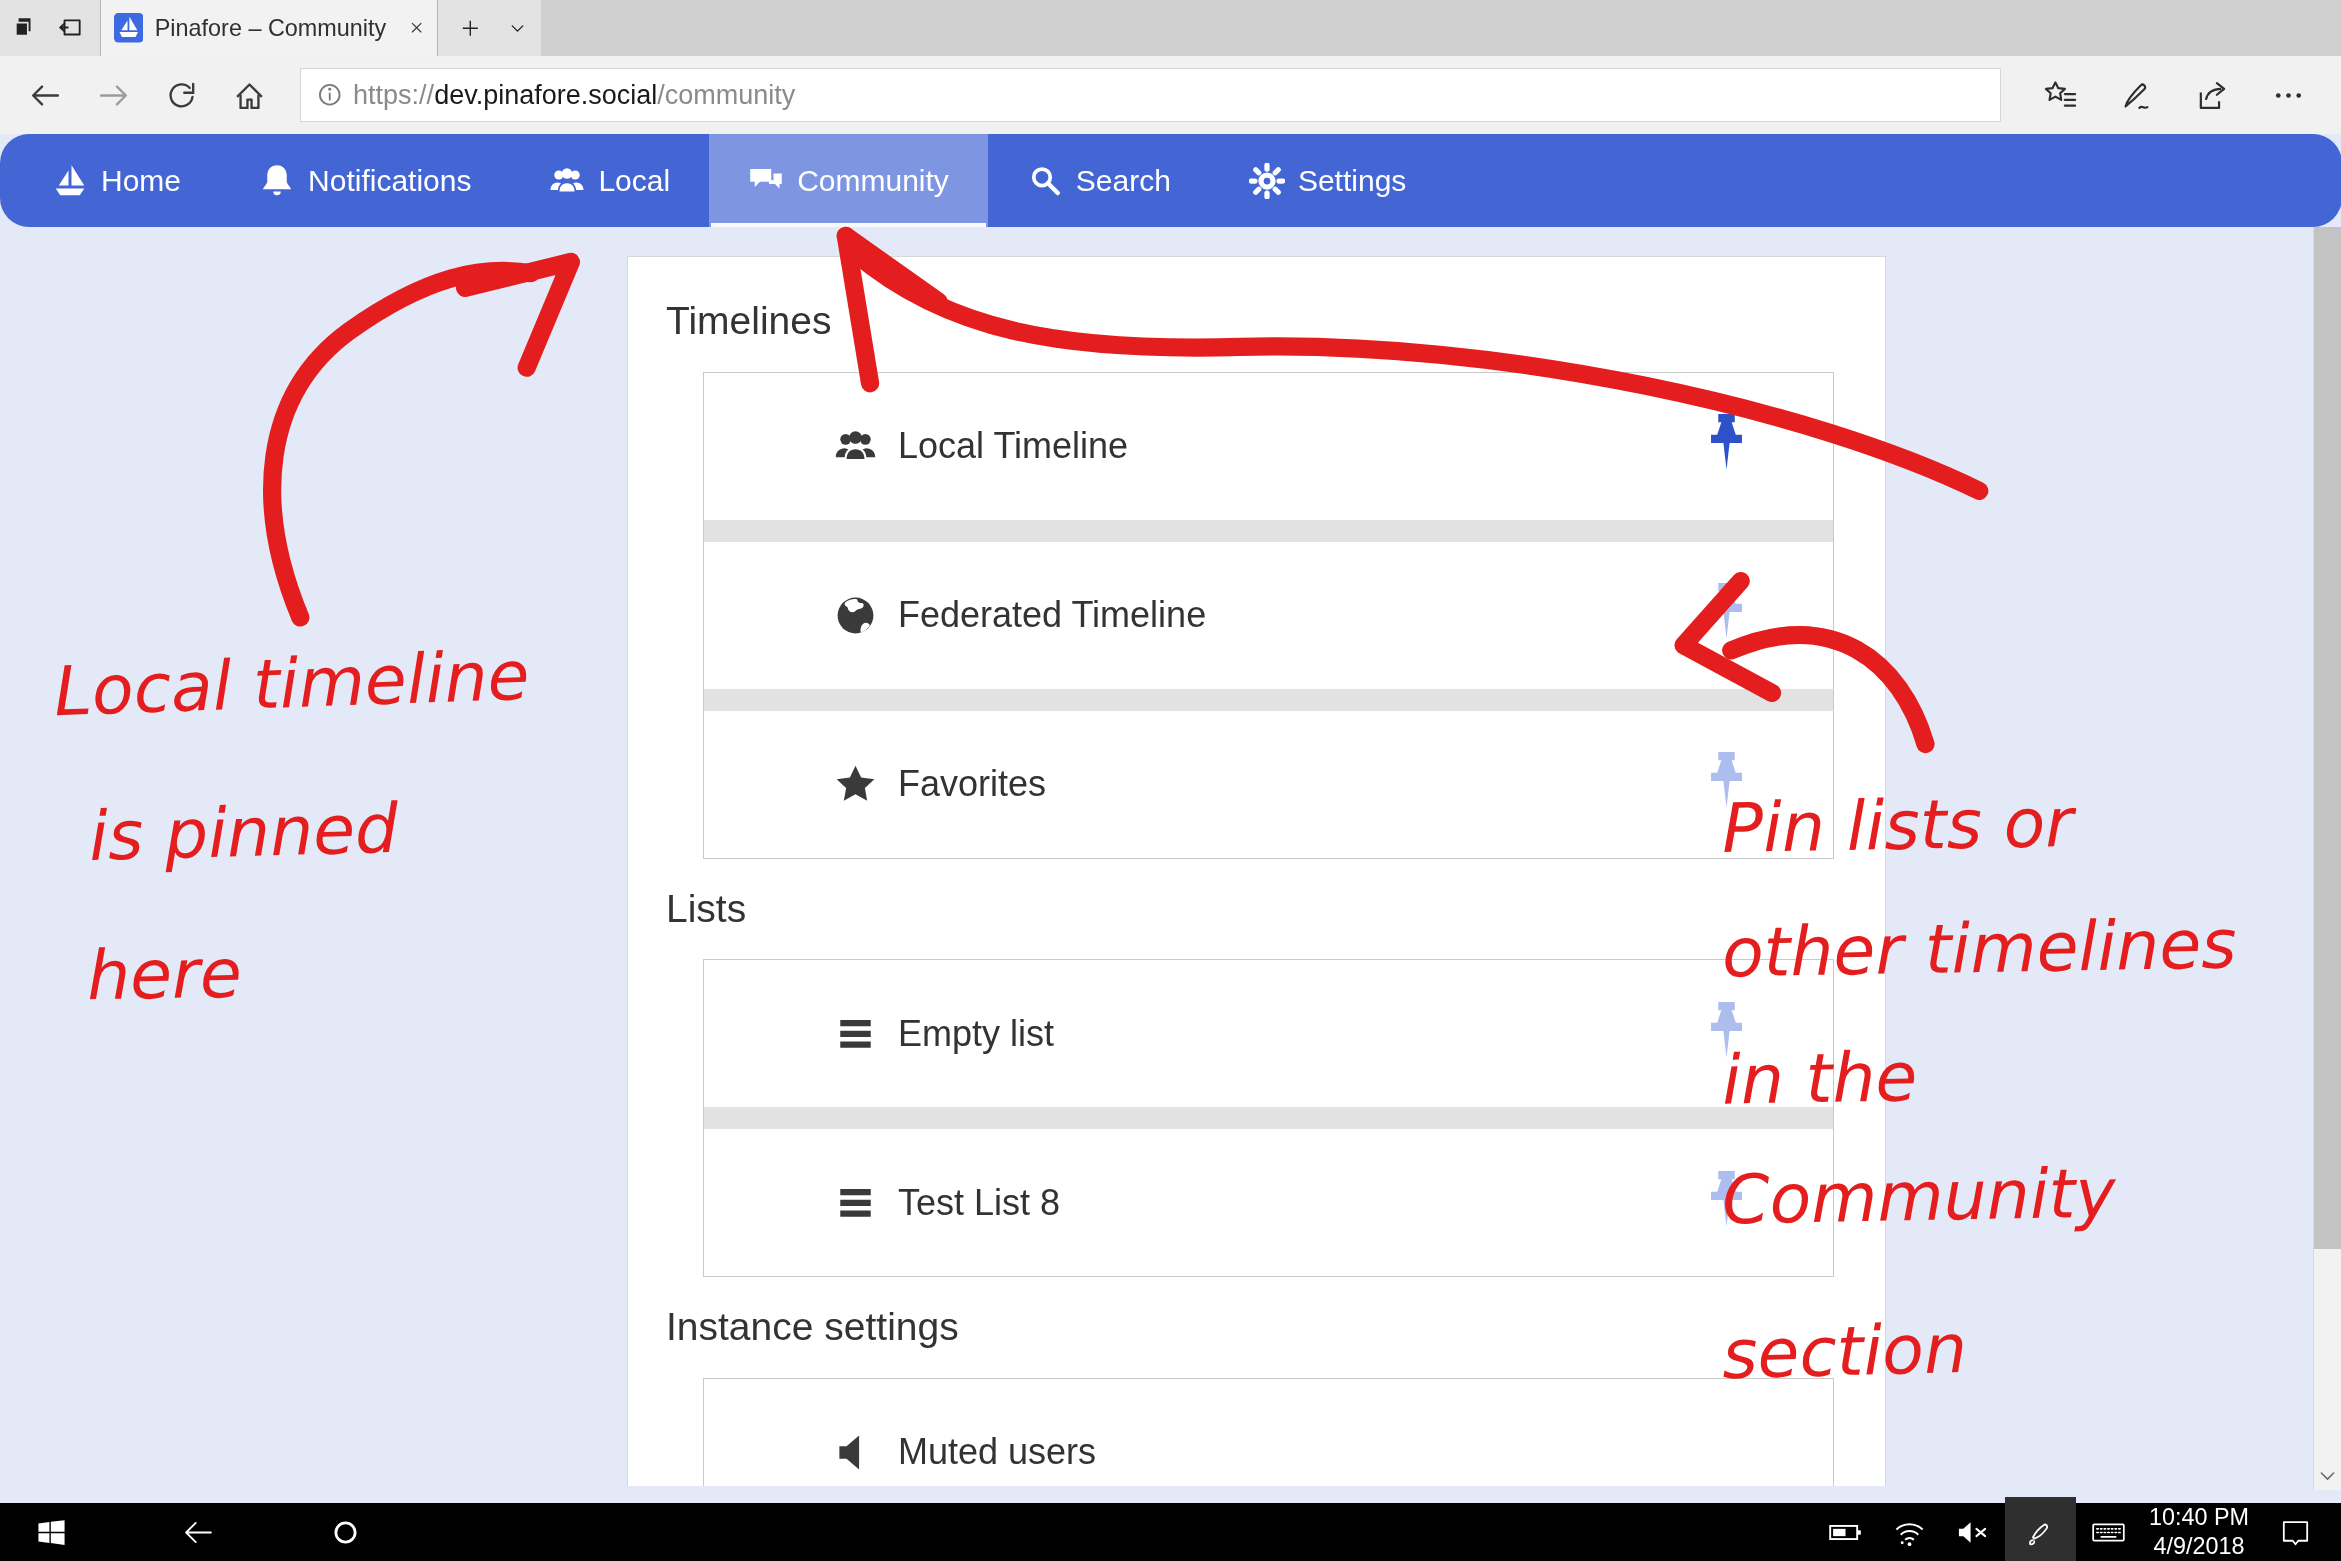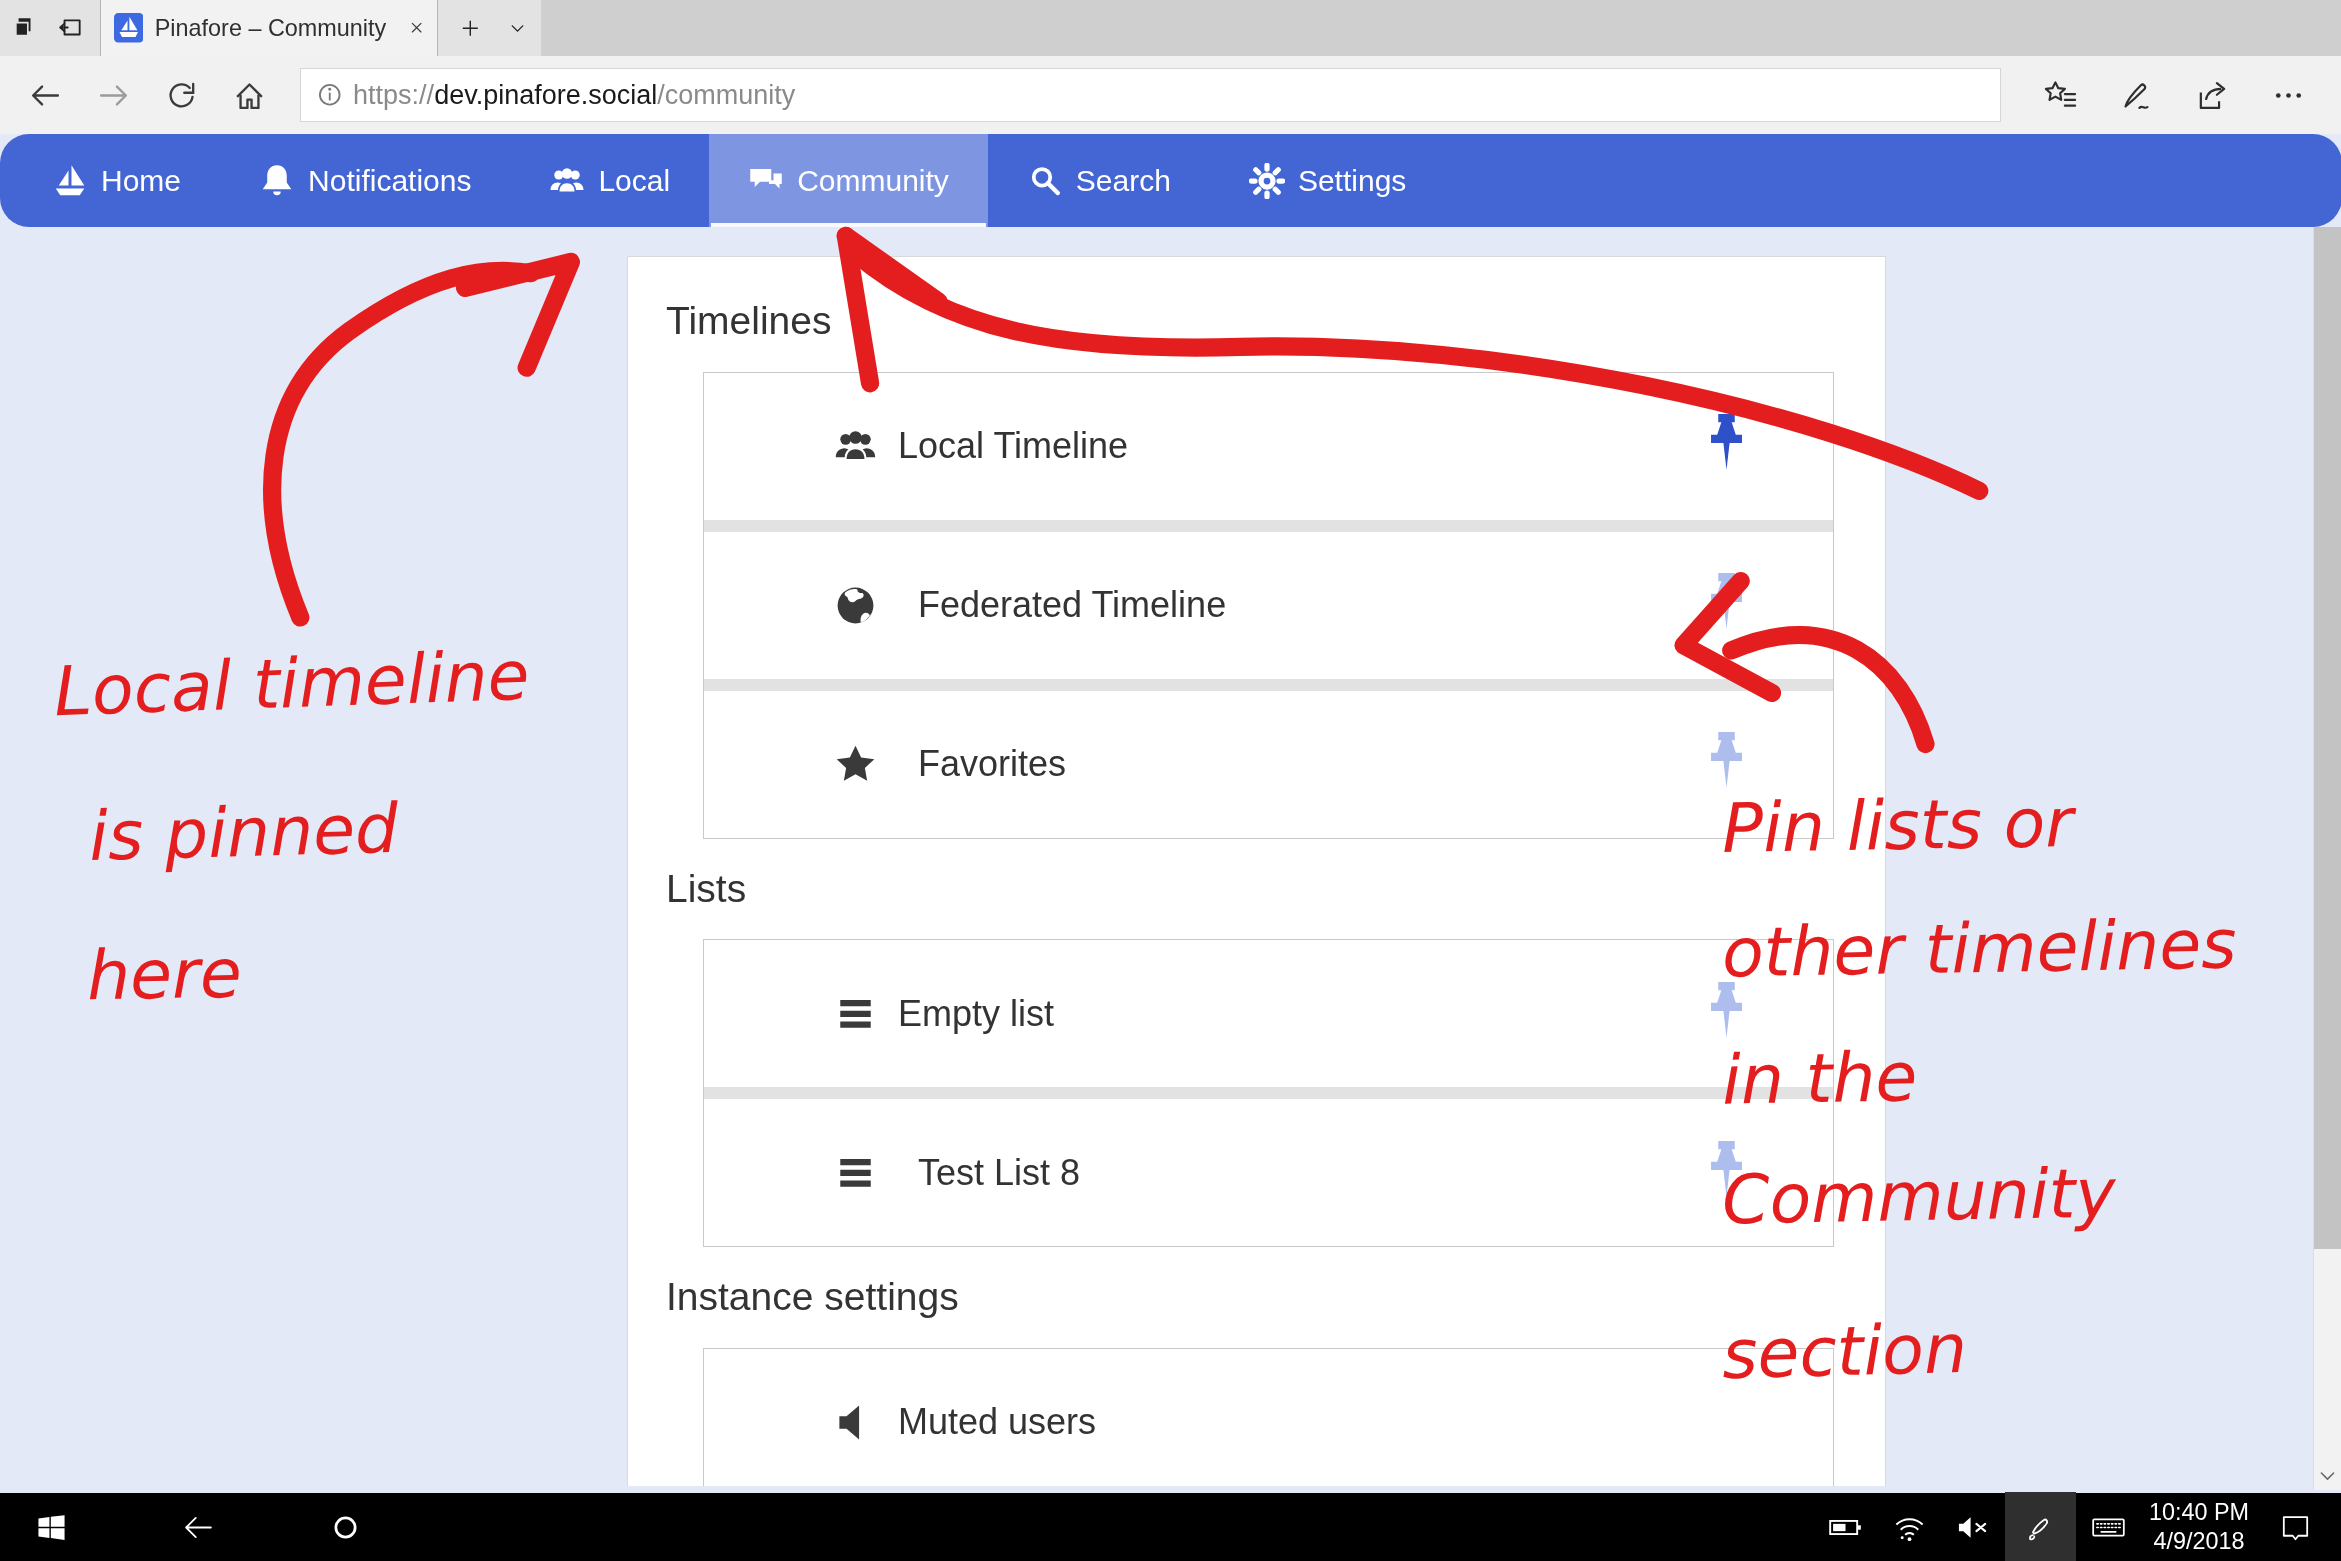--- a/index.html
+++ b/index.html
@@ -54,39 +54,39 @@
   
   #content{position:absolute;top:227px;left:0;right:0;bottom:71px;background:var(--content-bg,#e4e9f7);}
   #card{position:absolute;left:627px;top:29px;width:1259px;bottom:4px;background:#fff;
         border:0.9px solid #d9d9d9;border-bottom:none;box-sizing:border-box;
         padding:42px 32px 0 38px;overflow:hidden;}
   .sec-heading{font-size:39px;line-height:43px;color:#333;margin:0 0 29.5px 0;font-weight:400;}
   .sec-heading:not(:first-child){margin-top:28px;}
   .sec-box{border:0.9px solid #c9c9c9;margin:0 19px 0 37px;background:#e2e2e2;}
   .row{height:147px;background:#fff;position:relative;display:flex;align-items:center;
        padding-left:130px;box-sizing:border-box;}
-  .row+.row{margin-top:12px;gap:20px;}
+  .row+.row{margin-top:22px;}
   .row.sliver{height:35px;padding:0;}
   .ricon{width:43px;height:43px;color:#3a3a3a;display:inline-flex;flex:none;}
   .ricon svg{width:100%;height:100%;}
   .rlabel{margin-left:21px;font-size:36px;color:#333;}
   .pin-btn{position:absolute;right:85px;top:50%;transform:translateY(-50%);
            width:43px;height:66px;background:none;border:none;padding:0;}
   .pin-btn svg{width:100%;height:100%;}
   .pin-btn.pinned{color:var(--pin-pinned,#2e51c9);}
   .pin-btn.unpinned{color:var(--pin-unpinned,#adbeee);}
 
   
   #scrollbar{position:absolute;right:0;top:0;bottom:0;width:28px;background:#f2f2f2;
              border-left:0.9px solid #dcdcdc;}
   #scroll-thumb{position:absolute;top:0;left:0;right:0;height:1022px;background:#c3c3c3;}
   #scroll-down{position:absolute;bottom:3.5px;left:2.6px;width:21px;height:21px;color:#6a6a6a;}
 
   
-  #taskbar{position:absolute;left:0;right:0;bottom:0;height:68px;background:#000;
+  #taskbar{position:absolute;left:0;right:0;bottom:0;height:58px;background:#000;
            display:flex;align-items:center;color:#fff;}
   .taskbtn{height:71px;display:flex;align-items:center;justify-content:center;
            background:none;border:none;color:#fff;padding:0;}
   .taskbtn svg{width:33px;height:33px;}
   #start{width:78px;margin-left:12px;}
   #task-back{width:78px;margin-left:69px;}
   #cortana{width:78px;margin-left:69px;}
   #task-spacer{flex:1;}
   .traybtn{width:64px;}
   .traybtn svg{width:35px;height:35px;}

